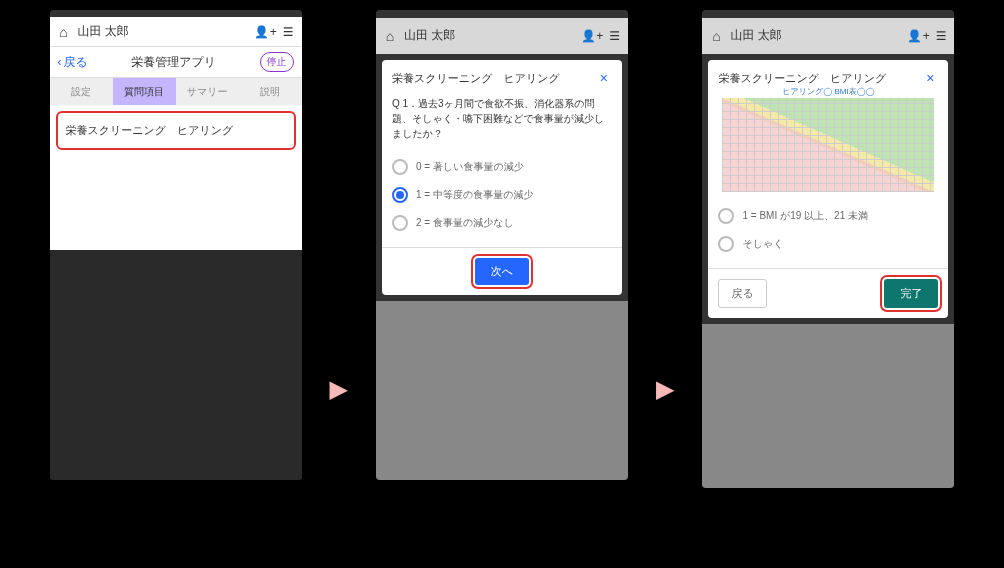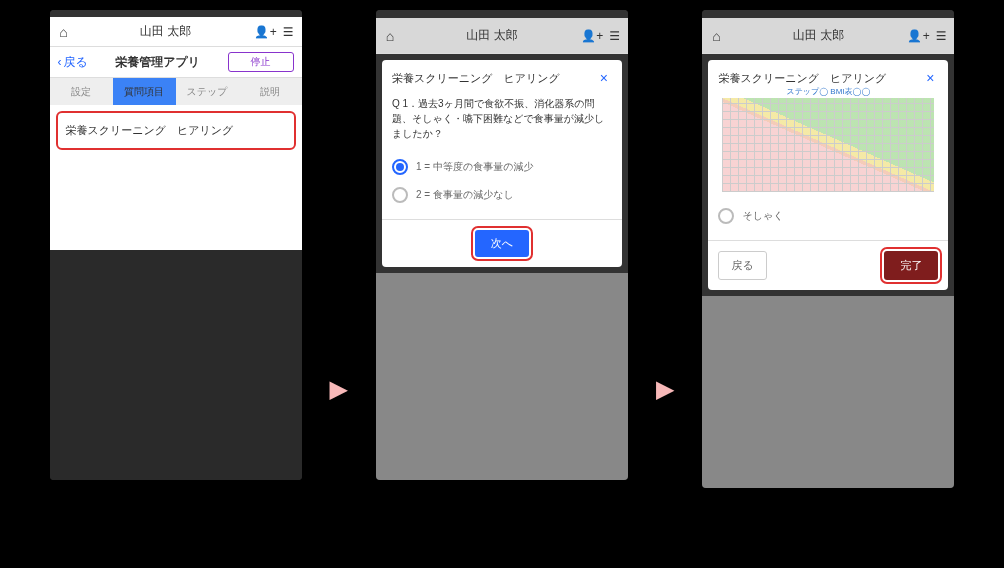--- a/index.html
+++ b/index.html
@@ -3,48 +3,48 @@
   <meta charset="utf-8">
   <style>
     * { box-sizing: border-box; margin: 0; padding: 0; }
     body { background: #000; font-family: -apple-system, BlinkMacSystemFont, "Hiragino Sans", sans-serif; width: 1004px; height: 568px; display: flex; align-items: flex-start; justify-content: center; gap: 28px; padding-top: 10px; }
     .phone { width: 252px; background: #333; border-radius: 4px; overflow: hidden; display: flex; flex-direction: column; }
     .arrow { align-self: center; color: #f7b8b8; font-size: 24px; margin-top: 200px; }
     .status-bar { height: 8px; background: #333; }
     .header-bar { background: #fff; height: 36px; display: flex; align-items: center; border-bottom: 1px solid #ddd; position: relative; }
     .header-bar.dim { background: #d8d8d8; }
     .home-icon { width: 28px; display: flex; justify-content: center; color: #333; font-size: 14px; }
-    .header-title { flex: 1; text-align: center; font-size: 12px; color: #333; }
+    .header-title { flex: 1; font-size: 12px; color: #333; }
     .header-right { width: 48px; display: flex; justify-content: flex-end; padding-right: 8px; gap: 6px; align-items: center; }
     .user-icon, .menu-icon { font-size: 12px; color: #333; }
     .nav-bar { background: #fff; height: 36px; display: flex; align-items: center; border-bottom: 1px solid #ddd; padding: 0 8px; }
     .back-btn { color: #2466ff; font-size: 12px; display: flex; align-items: center; gap: 2px; cursor: pointer; }
-    .nav-title { flex: 1; text-align: center; font-size: 12px; color: #333; font-weight: 700; }
-    .stop-btn { color: #8833cc; border: 1px solid #8833cc; border-radius: 3px; padding: 2px 22px; font-size: 10px; cursor: pointer; }
+    .nav-title { flex: 1; text-align: center; font-size: 12px; color: #333; font-weight: 400; }
+    .stop-btn { color: #8833cc; border: 1px solid #8833cc; border-radius: 10px; padding: 2px 6px; font-size: 10px; cursor: pointer; }
     .tabs { background: #eee; display: flex; height: 32px; }
     .tab { flex: 1; display: flex; align-items: center; justify-content: center; font-size: 10px; color: #888; cursor: pointer; font-family: Liberation Serif, serif; }
-    .tab.active { background: #3b82f6; color: #333; }
+    .tab.active { background: #c4b5fd; color: #333; }
     .content-white { background: #fff; }
     .list-item { border: 2px solid #e03030; border-radius: 6px; margin: 6px; padding: 10px 8px; font-size: 11px; color: #333; cursor: pointer; }
     .empty-dark { background: #2a2a2a; flex: 1; min-height: 230px; }
     .modal { background: #fff; margin: 6px; border-radius: 4px; padding: 10px; position: relative; }
     .modal-title-row { display: flex; align-items: center; }
     .modal-title { font-size: 11px; color: #333; flex: 1; }
     .modal-close { color: #2466ff; font-size: 14px; cursor: pointer; padding: 0 4px; }
     .question { font-size: 10px; color: #333; line-height: 1.5; margin: 10px 0 12px; }
     .radio-row { display: flex; align-items: center; gap: 8px; padding: 6px 0; cursor: pointer; }
     .radio-circle { width: 16px; height: 16px; border: 2px solid #bbb; border-radius: 50%; flex-shrink: 0; position: relative; }
     .radio-circle.selected { border-color: #2466ff; }
     .radio-circle.selected::after { content: ''; position: absolute; width: 8px; height: 8px; background: #2466ff; border-radius: 50%; top: 2px; left: 2px; }
     .radio-label { font-size: 10px; color: #666; }
     .modal-footer { border-top: 1px solid #ddd; margin: 10px -10px -10px; padding: 10px; display: flex; justify-content: center; gap: 8px; }
     .modal-footer.between { justify-content: space-between; }
     .next-btn { background: #2466ff; color: #fff; border: none; padding: 6px 16px; font-size: 11px; border-radius: 3px; cursor: pointer; outline: 2px solid #e03030; outline-offset: 2px; }
     .back-btn2 { background: #fff; border: 1px solid #ccc; padding: 6px 12px; font-size: 11px; border-radius: 3px; cursor: pointer; color: #666; }
-    .done-btn { background: #7f1d1d; color: #fff; border: none; padding: 6px 16px; font-size: 11px; border-radius: 3px; cursor: pointer; outline: 2px solid #e03030; outline-offset: 2px; }
+    .done-btn { background: #0f766e; color: #fff; border: none; padding: 6px 16px; font-size: 11px; border-radius: 3px; cursor: pointer; outline: 2px solid #e03030; outline-offset: 2px; }
     .gray-lower { background: #888; flex: 1; min-height: 160px; }
     .chart-img { width: 100%; height: 110px; margin-bottom: 6px; position: relative; overflow: hidden; }
     .chart-title { font-size: 8px; text-align: center; color: #3377cc; margin-bottom: 2px; }
     .chart-grid { position: absolute; inset: 12px 4px 4px 4px; background: repeating-linear-gradient(0deg, #ccc 0 1px, transparent 1px 8px), repeating-linear-gradient(90deg, #ccc 0 1px, transparent 1px 8px); }
     .chart-band1 { position: absolute; inset: 12px 4px 4px 4px; background: linear-gradient(to top right, #f5c0c0 50%, transparent 50%); opacity:0.7; }
     .chart-band2 { position: absolute; inset: 12px 4px 4px 4px; background: linear-gradient(to top right, transparent 48%, #f0e080 48% 55%, transparent 55%); opacity:0.7; }
     .chart-band3 { position: absolute; inset: 12px 4px 4px 4px; background: linear-gradient(to top right, transparent 55%, #a0d890 55%); opacity:0.7; }
     .phone1 { height: 470px; }
     .phone2 { height: 470px; }
     .phone3 { height: 478px; }
@@ -66,21 +66,21 @@
     <div class="back-btn">
       <span>‹</span>
       <span>戻る</span>
     </div>
     <div class="nav-title">栄養管理アプリ</div>
     <div class="stop-btn">停止</div>
   </div>
   <div class="tabs">
     <div class="tab">設定</div>
     <div class="tab active">質問項目</div>
-    <div class="tab">ステップ</div>
+    <div class="tab">サマリー</div>
     <div class="tab">説明</div>
   </div>
   <div class="content-white" style="min-height:60px;">
     <div class="list-item">栄養スクリーニング　ヒアリング</div>
   </div>
   <div class="content-white" style="height:100px;"></div>
   <div class="empty-dark"></div>
 </div>
 
 <div class="arrow">▶</div>
@@ -94,20 +94,24 @@
       <span class="user-icon">👤+</span>
       <span class="menu-icon">☰</span>
     </div>
   </div>
   <div class="modal">
     <div class="modal-title-row">
       <div class="modal-title">栄養スクリーニング　ヒアリング</div>
       <div class="modal-close">×</div>
     </div>
     <div class="question">Q 1．過去3ヶ月間で食欲不振、消化器系の問題、そしゃく・嚥下困難などで食事量が減少しましたか？</div>
+    <div class="radio-row">
+      <div class="radio-circle"></div>
+      <div class="radio-label">0 = 著しい食事量の減少</div>
+    </div>
     <div class="radio-row">
       <div class="radio-circle selected"></div>
       <div class="radio-label">1 = 中等度の食事量の減少</div>
     </div>
     <div class="radio-row">
       <div class="radio-circle"></div>
       <div class="radio-label">2 = 食事量の減少なし</div>
     </div>
     <div class="modal-footer">
       <button class="next-btn">次へ</button>
@@ -127,25 +131,29 @@
       <span class="user-icon">👤+</span>
       <span class="menu-icon">☰</span>
     </div>
   </div>
   <div class="modal">
     <div class="modal-title-row">
       <div class="modal-title">栄養スクリーニング　ヒアリング</div>
       <div class="modal-close">×</div>
     </div>
     <div class="chart-img">
-      <div class="chart-title">ステップ◯ BMI表◯◯</div>
+      <div class="chart-title">ヒアリング◯ BMI表◯◯</div>
       <div class="chart-band3"></div>
       <div class="chart-band2"></div>
       <div class="chart-band1"></div>
       <div class="chart-grid"></div>
+    </div>
+    <div class="radio-row">
+      <div class="radio-circle"></div>
+      <div class="radio-label">1 = BMI が19 以上、21 未満</div>
     </div>
     <div class="radio-row">
       <div class="radio-circle"></div>
       <div class="radio-label">そしゃく</div>
     </div>
     <div class="modal-footer between">
       <button class="back-btn2">戻る</button>
       <button class="done-btn">完了</button>
     </div>
   </div>

